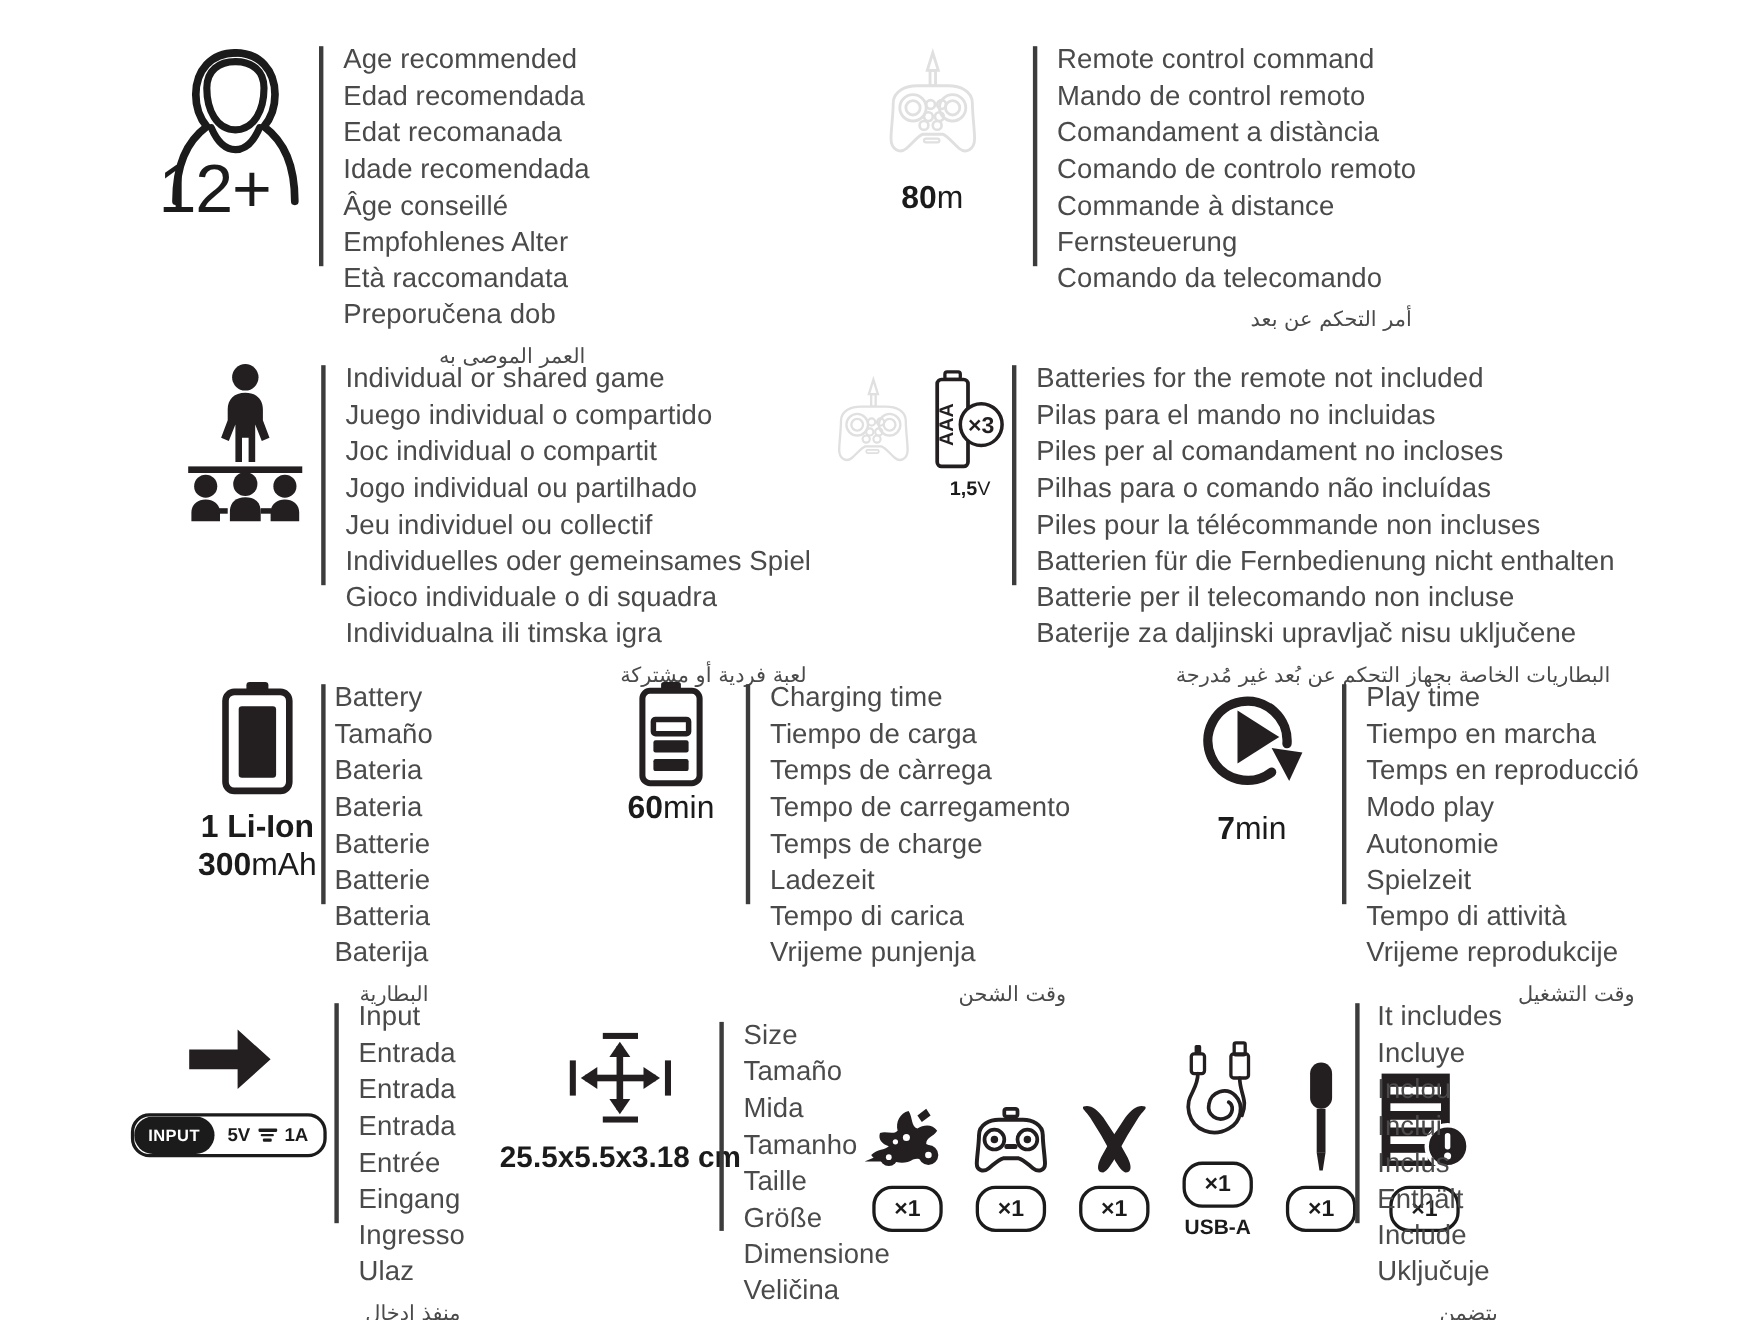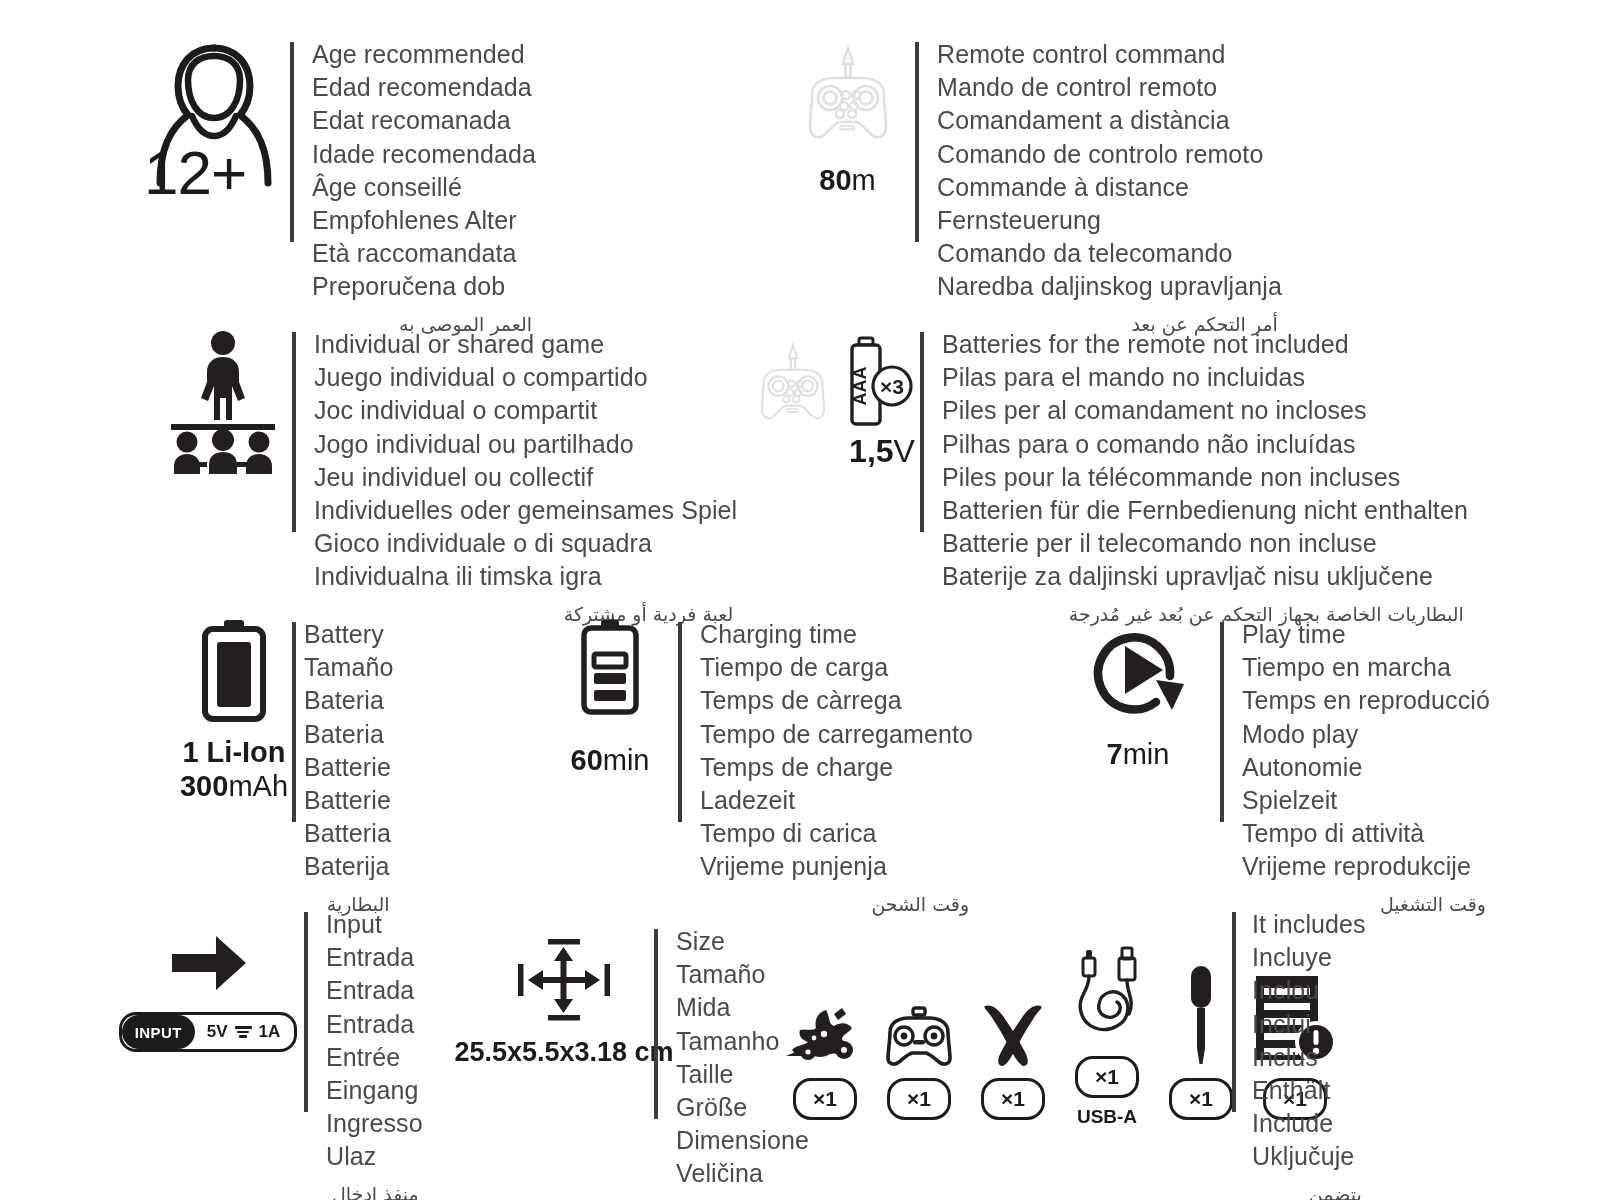--- a/index.html
+++ b/index.html
@@ -148,31 +148,30 @@
         <circle cx="62" cy="68" r="4" fill="none" stroke="#e0e0e0" stroke-width="2.4"></circle>
         <circle cx="72" cy="68" r="4" fill="none" stroke="#e0e0e0" stroke-width="2.4"></circle>
         <circle cx="58" cy="76" r="4" fill="none" stroke="#e0e0e0" stroke-width="2.4"></circle>
         <circle cx="70" cy="76" r="4" fill="none" stroke="#e0e0e0" stroke-width="2.4"></circle>
         <rect x="58" y="88" width="14" height="3.5" rx="1.7" fill="none" stroke="#e0e0e0" stroke-width="2"></rect>
       </svg>
       <div class="caption" style="margin-top:16px;">
         <b>80</b><span class="unit">m</span>
       </div>
     </div>
-    <div class="text-col" style="">
+    <div class="text-col" style="margin-left:24px;">
       <div class="rule" style="height:200px;"></div>
       <ul class="lines">
         <li>Remote control command</li>
         <li>Mando de control remoto</li>
         <li>Comandament a distància</li>
         <li>Comando de controlo remoto</li>
         <li>Commande à distance</li>
         <li>Fernsteuerung</li>
         <li>Comando da telecomando</li>
-        <li>Naredba daljinskog upravljanja</li>
       </ul>
       <div class="arabic">أمر التحكم عن بعد</div>
     </div>
   </div>
 
   <div class="block" style="left:168px; top:328px;justify-content:center;">
     <div class="icon-col" style="width:110px;">
       <svg class="people" viewBox="0 0 104 146">
 
         <circle cx="52" cy="15" r="12" fill="#231f20"></circle>
@@ -229,21 +228,21 @@
           <rect x="58" y="88" width="14" height="3.5" rx="1.7" fill="none" stroke="#e0e0e0" stroke-width="2"></rect>
         </svg>
         <div style="display:flex;flex-direction:column;align-items:center;margin-top:8px;">
           <svg width="64" height="92" viewBox="0 0 64 92">
             <rect x="9" y="2" width="14" height="7" rx="2" fill="none" stroke="#231f20" stroke-width="3"></rect>
             <rect x="2" y="9" width="28" height="79" rx="4" fill="#fff" stroke="#231f20" stroke-width="3.4"></rect>
             <text x="16" y="50" font-family="Liberation Sans, sans-serif" font-size="18" font-weight="bold" fill="#231f20" text-anchor="middle" transform="rotate(-90 16 50)">AAA</text>
             <circle cx="42" cy="50" r="19" fill="#fff" stroke="#231f20" stroke-width="3.2"></circle>
             <text x="42" y="58" font-family="Liberation Sans, sans-serif" font-size="21" font-weight="bold" fill="#231f20" text-anchor="middle">×3</text>
           </svg>
-          <div class="caption" style="margin-top:6px;font-size:32px;">
+          <div class="caption" style="margin-top:6px;font-size:18px;">
             <b>1,5</b><span class="unit">V</span>
           </div>
         </div>
       </div>
     </div>
     <div class="text-col" style="margin-left:8px;">
       <div class="rule" style="height:200px;"></div>
       <ul class="lines">
         <li>Batteries for the remote not included</li>
         <li>Pilas para el mando no incluidas</li>
@@ -288,21 +287,21 @@
 
   <div class="block" style="left:560px; top:618px;">
     <div class="icon-col" style="width:100px;">
       <svg width="66" height="100" viewBox="0 0 66 100">
         <rect x="24" y="2" width="18" height="8" rx="2.5" fill="#231f20"></rect>
         <rect x="7" y="10" width="52" height="84" rx="7" fill="#fff" stroke="#231f20" stroke-width="5.5"></rect>
         <rect x="17" y="36" width="32" height="13" rx="2" fill="#fff" stroke="#231f20" stroke-width="5"></rect>
         <rect x="17" y="55" width="32" height="11" rx="2" fill="#231f20"></rect>
         <rect x="17" y="72" width="32" height="11" rx="2" fill="#231f20"></rect>
       </svg>
-      <div class="caption" style="margin-top:26px;text-align:center;">
+      <div class="caption" style="margin-top:1px;text-align:center;">
         <b>60</b><span class="unit">min</span>
       </div>
     </div>
     <div class="text-col" style="margin-left:18px;">
       <div class="rule" style="height:200px;"></div>
       <ul class="lines">
         <li>Charging time</li>
         <li>Tiempo de carga</li>
         <li>Temps de càrrega</li>
         <li>Tempo de carregamento</li>

